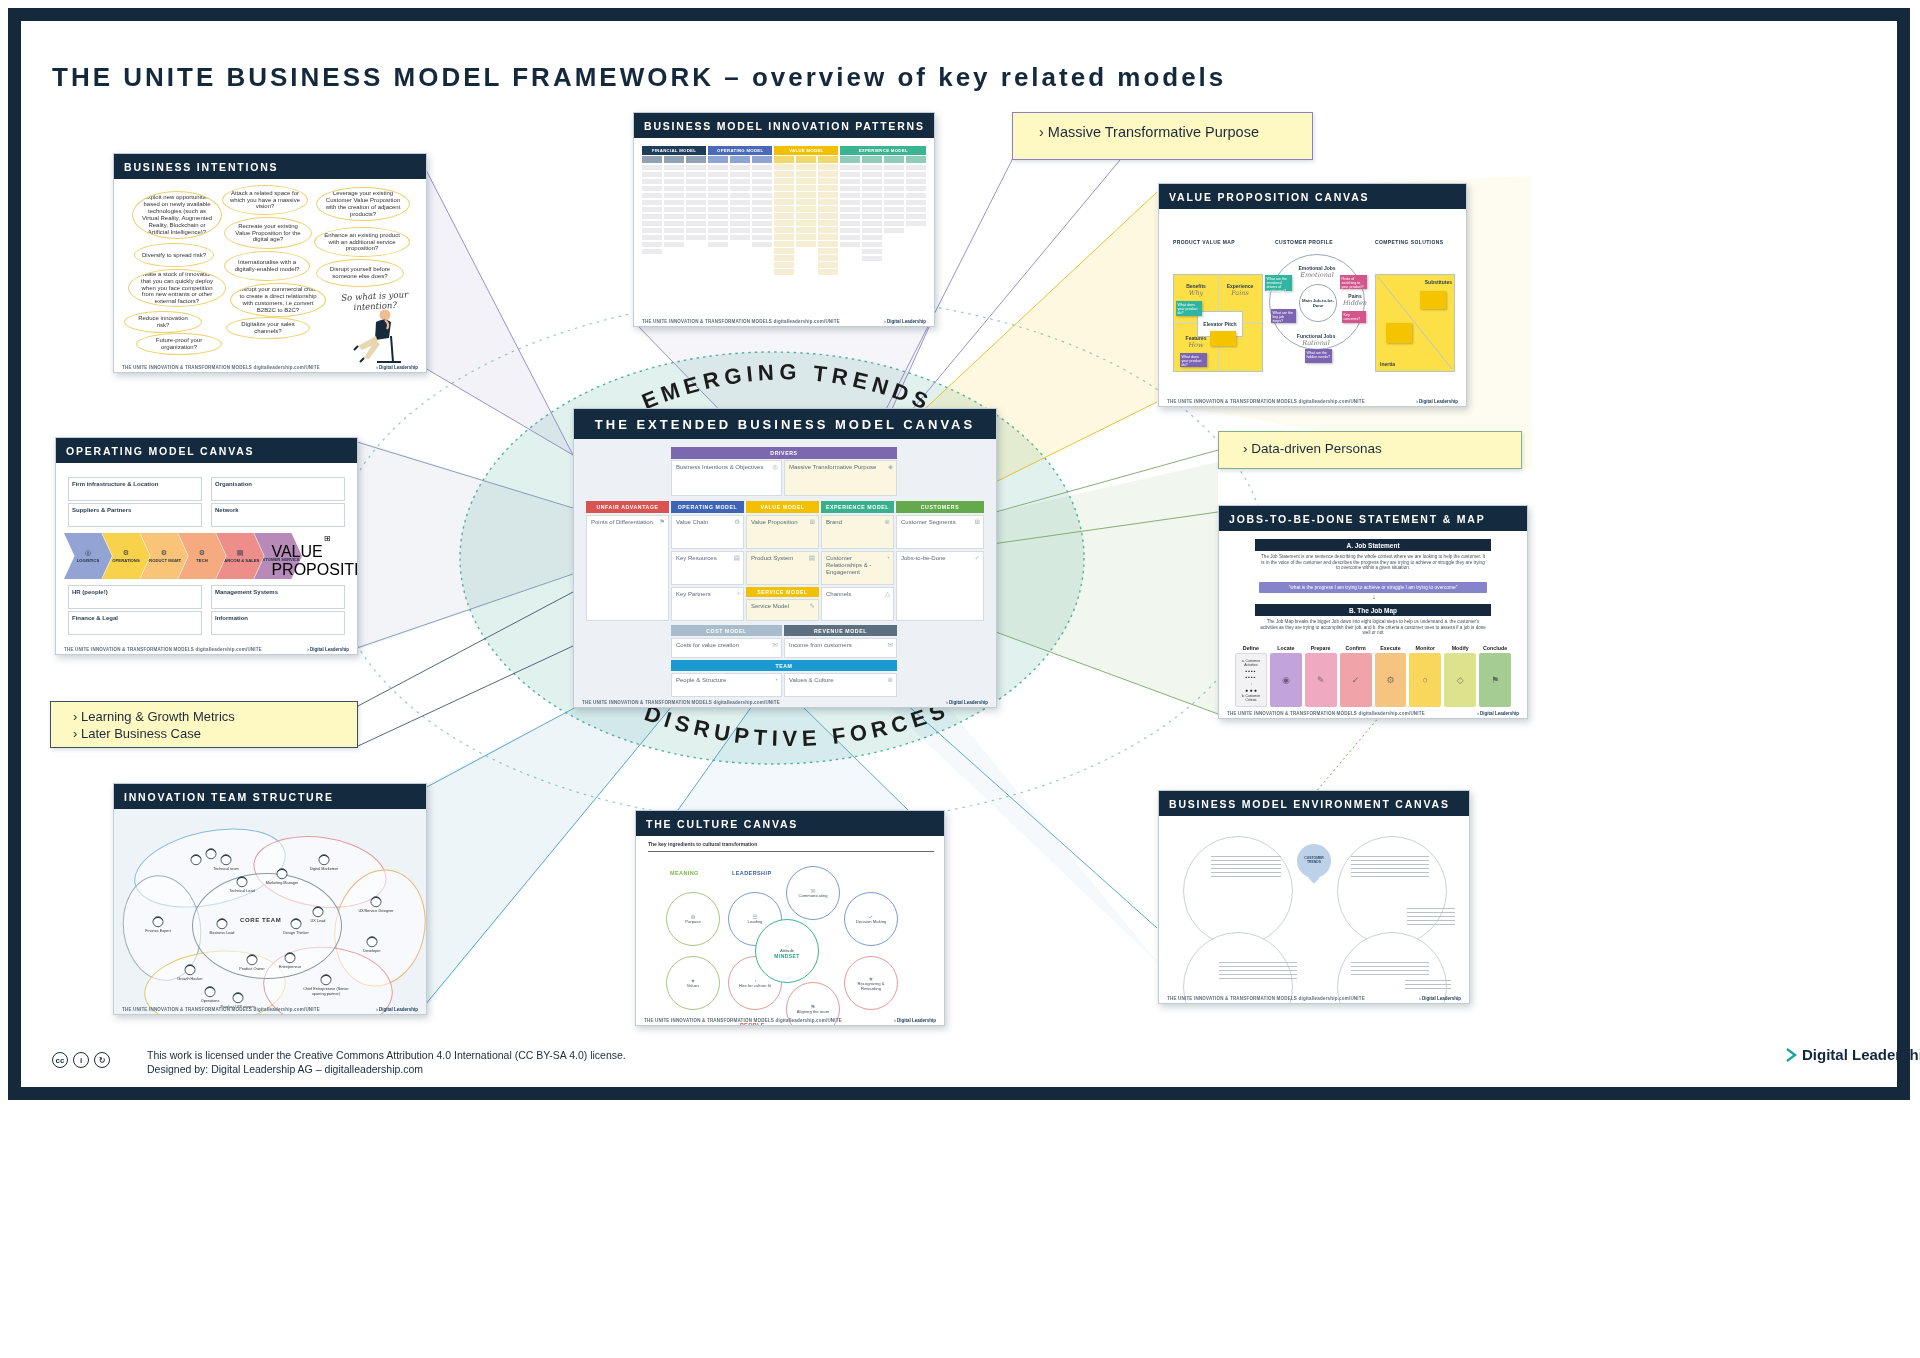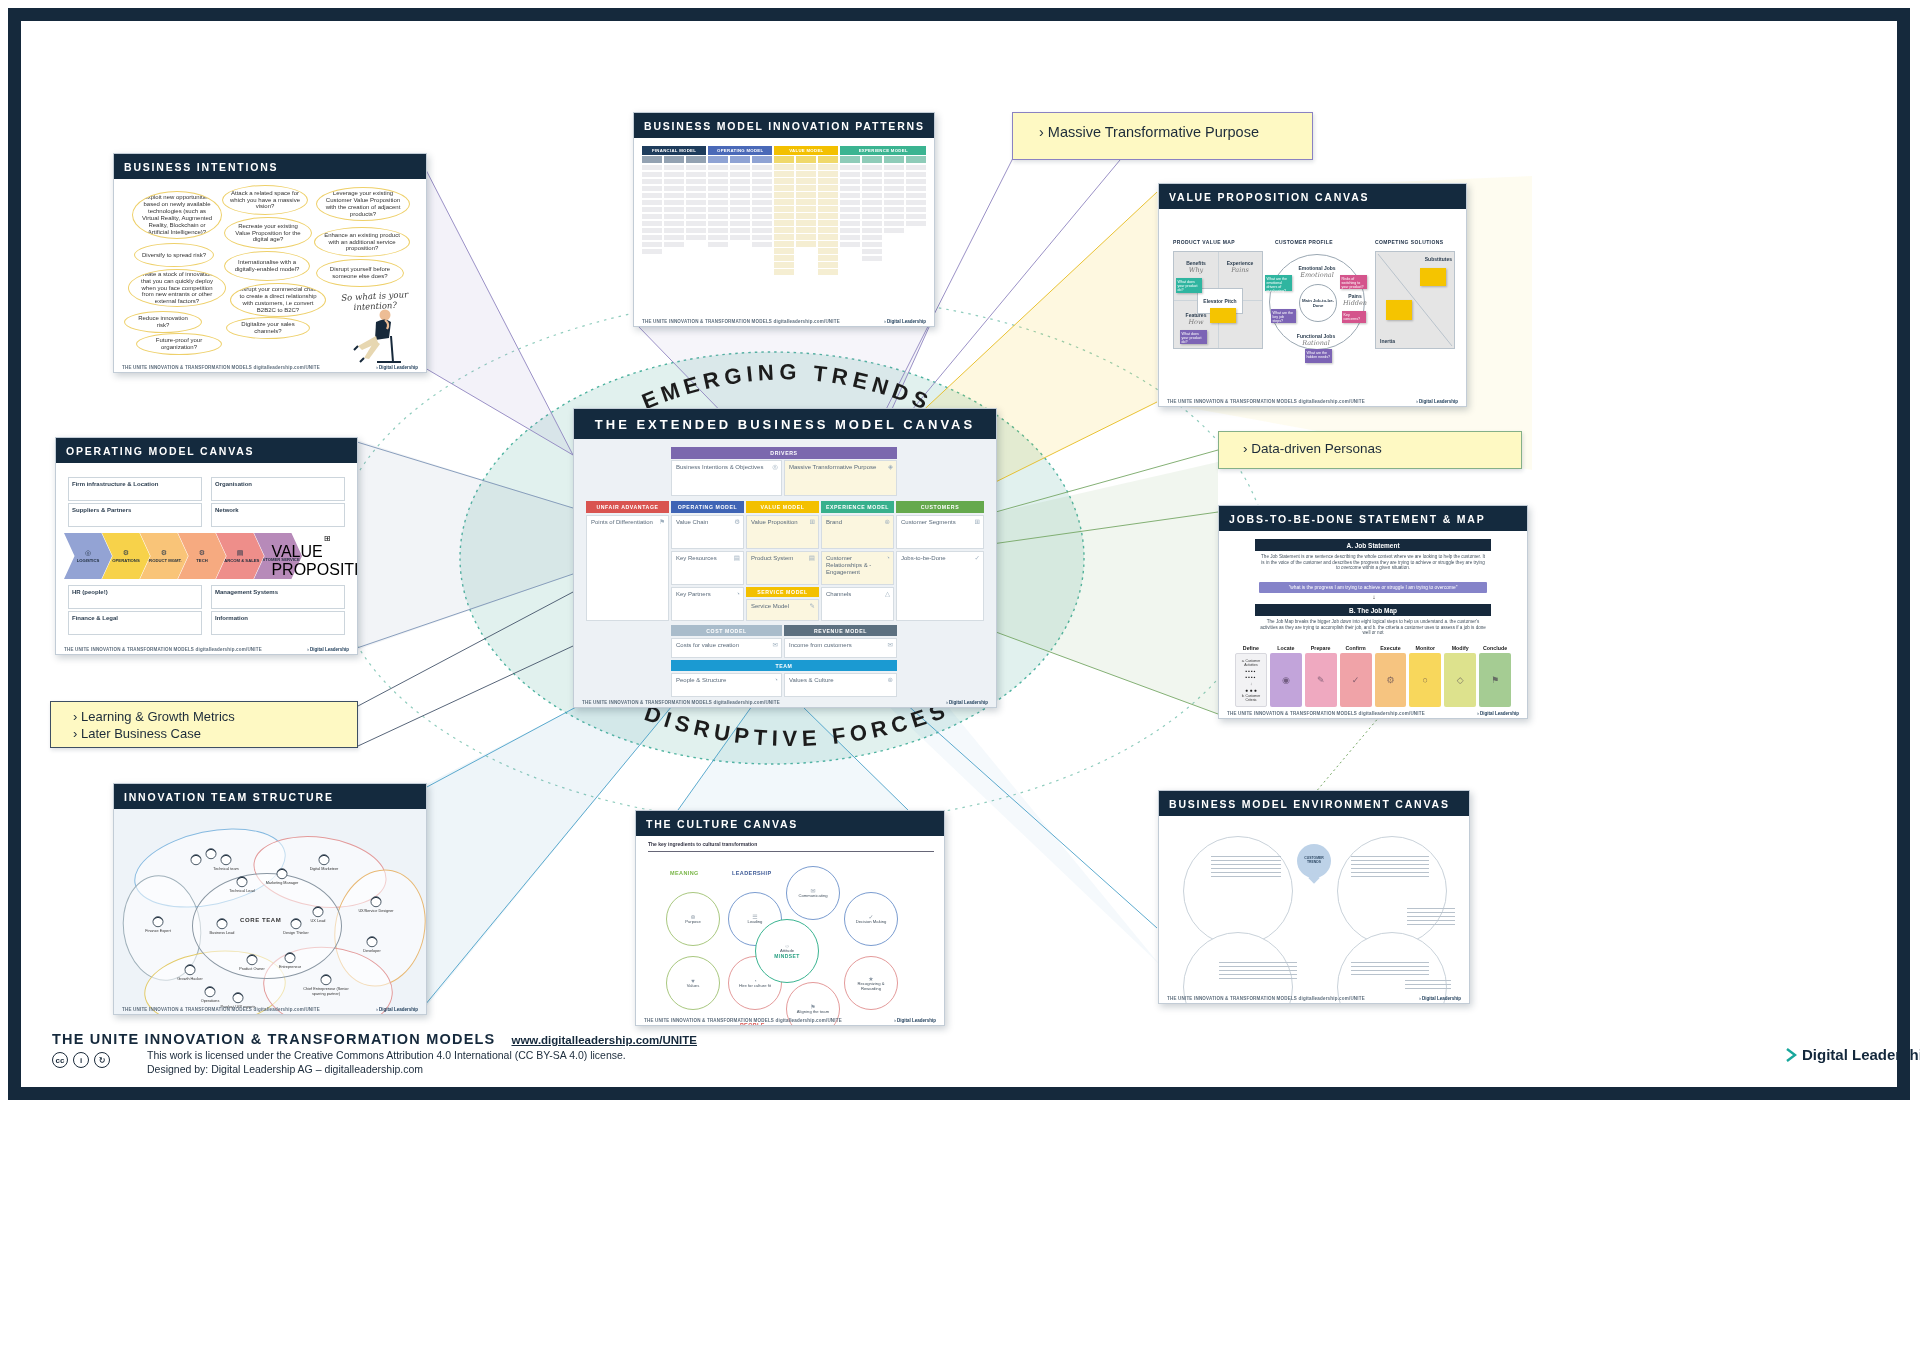--- a/index.html
+++ b/index.html
@@ -23,21 +23,21 @@
   
   .ptn-row{display:flex;gap:2px;}
   .ptn-group{display:flex;flex-direction:column;gap:1px;min-width:0;}
   .ptn-ghdr{height:9px;color:#fff;font-size:4.3px;font-weight:700;letter-spacing:.3px;display:flex;align-items:center;justify-content:center;white-space:nowrap;overflow:hidden;}
   .ptn-cols{display:flex;gap:2px;flex:1;}
   .ptn-col{flex:1;display:flex;flex-direction:column;gap:1px;}
   .ptn-sub{height:7px;}
   .ptn-cell{height:6px;background:#ebebee;background-image:linear-gradient(#ffffff 0 1px,rgba(0,0,0,0) 1px);}
   
   .vpc-sec{font-size:5px;font-weight:800;color:#23344a;letter-spacing:.4px;}
-  .vpc-box{border:1px solid #b9c3cc;background:#e5e5e5;}
+  .vpc-box{border:1px solid #b9c3cc;background:#fde047;margin-top:23px;}
   .vpc-quad-l1{font-size:5px;font-weight:700;color:#2c3e50;text-align:center;}
   .vpc-quad-l2{font-family:"DejaVu Serif","Liberation Serif",serif;font-style:italic;font-size:6.5px;color:#777;text-align:center;}
   .vpc-ep{background:#fff;border:1px solid #b9c3cc;display:flex;align-items:center;justify-content:center;font-size:5px;font-weight:700;color:#2c3e50;text-align:center;}
   .gline{background:#ccd4da;}
   .vpc-circle{border:1px solid #9aa7b2;border-radius:50%;background:rgba(255,255,255,.65);}
   .sticky{box-shadow:1px 1px 2px rgba(0,0,0,.25);}
   .stickytxt{font-size:3.6px;line-height:1.15;color:#fff;padding:1.5px;display:block;}
   .sticky-lines{background-image:repeating-linear-gradient(180deg,rgba(255,255,255,.8) 0 1px,rgba(0,0,0,0) 1px 3.5px);background-origin:content-box;padding:3px;box-sizing:border-box;}
   
   .omc-cell{border:1px solid #ccd5dc;background:#fff;font-size:6px;font-weight:700;color:#2c3e50;padding:3px;box-sizing:border-box;}
@@ -131,20 +131,21 @@
     <line x1="1380" y1="716" x2="1178" y2="955" stroke="#76a765" stroke-width="1" stroke-dasharray="2 3"></line>
     <polygon points="573,508 357,440 357,650 573,574" fill="rgba(125,148,181,0.10)"></polygon>
     <line x1="573" y1="508" x2="357" y2="442" stroke="#7d94b5" stroke-width="0.9"></line>
     <line x1="573" y1="574" x2="357" y2="648" stroke="#7d94b5" stroke-width="0.9"></line>
     <line x1="358" y1="706" x2="573" y2="592" stroke="#44546a" stroke-width="0.9"></line>
     <line x1="358" y1="746" x2="573" y2="646" stroke="#44546a" stroke-width="0.9"></line>
     <text class="arc"><textPath href="#arcT" startOffset="50%" text-anchor="middle">EMERGING TRENDS</textPath></text>
     <text class="arc"><textPath href="#arcB" startOffset="50%" text-anchor="middle">DISRUPTIVE FORCES</textPath></text>
   </svg>
 
+  <h1 id="title"><span class="lead">THE UNITE</span><span class="rest"> BUSINESS MODEL FRAMEWORK – overview of key related models</span></h1>
 
   <div id="panels">
       <div class="panel" style="position: absolute; left: 113px; top: 153px; width: 312px; height: 218px;">
         <div class="ptitle" style="height: 25px;">BUSINESS INTENTIONS</div>
         <div class="pbody" style="top: 25px;">
           <div class="blob" style="position: absolute; left: 18px; top: 12px; width: 88px; height: 46px;">
             <span class="blobtxt">Exploit new opportunities based on newly available technologies (such as Virtual Reality, Augmented Reality, Blockchain or Artificial Intelligence)?</span>
           </div>
           <div class="blob" style="position: absolute; left: 108px; top: 6px; width: 84px; height: 28px;">
             <span class="blobtxt">Attack a related space for which you have a massive vision?</span>
@@ -874,23 +875,20 @@
     </div>
 
   <div id="callout-mtp" class="callout"><span>›  Massive Transformative Purpose</span></div>
   <div id="callout-left" class="callout">
     <div>›  Learning &amp; Growth Metrics</div>
     <div>›  Later Business Case</div>
   </div>
   <div id="callout-personas" class="callout"><span>›  Data-driven Personas</span></div>
 
 
-  <div id="footer">
-    <span class="brand">THE UNITE INNOVATION &amp; TRANSFORMATION MODELS</span><span class="flink">www.digitalleadership.com/UNITE</span>
-  </div>
   <div id="ccrow">
       <span class="ccic">cc</span>
       <span class="ccic">i</span>
       <span class="ccic">↻</span>
     </div>
   <div id="flicense">This work is licensed under the Creative Commons Attribution 4.0 International (CC BY-SA 4.0) license.</div>
   <div id="fdesigned">Designed by: Digital Leadership AG – digitalleadership.com</div>
 
   <div id="dl-logo">
     <svg width="14" height="16" viewBox="0 0 14 16">

